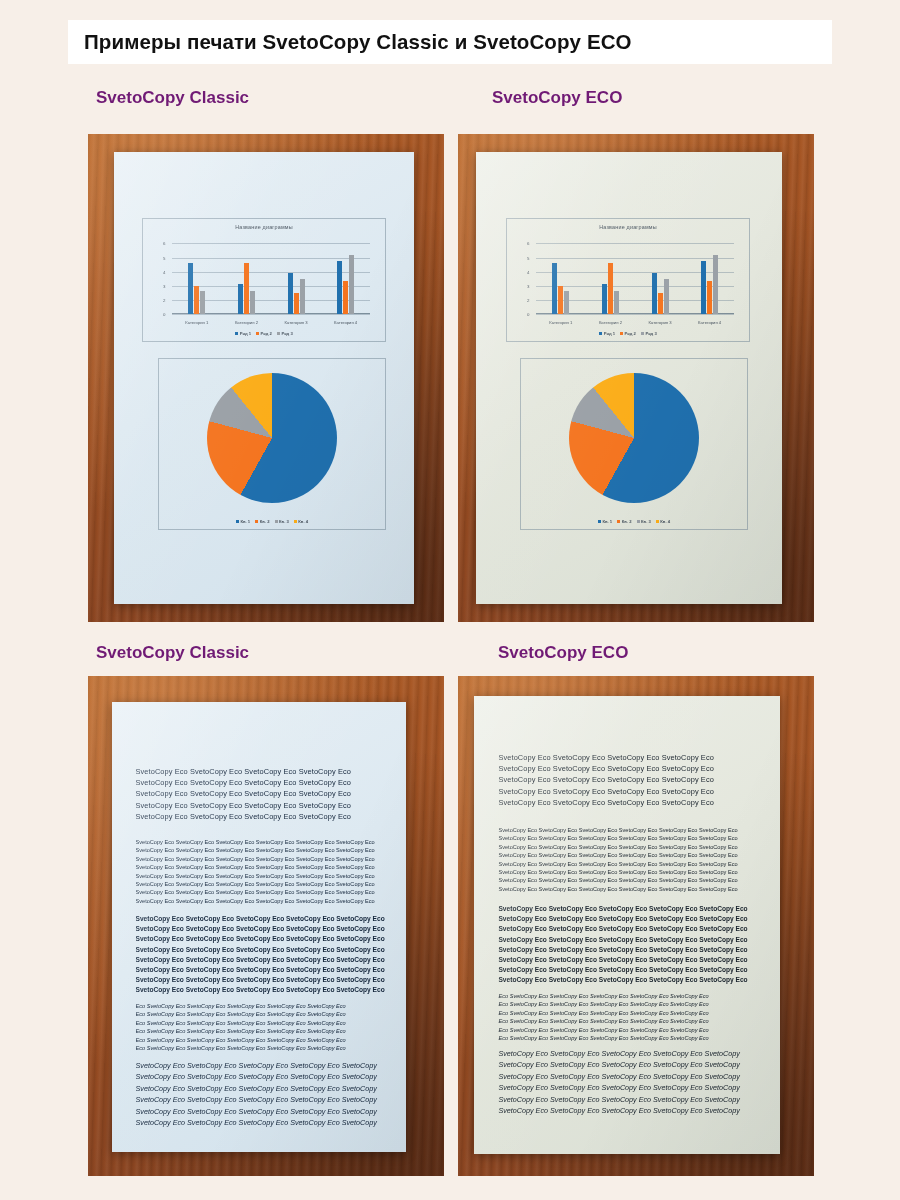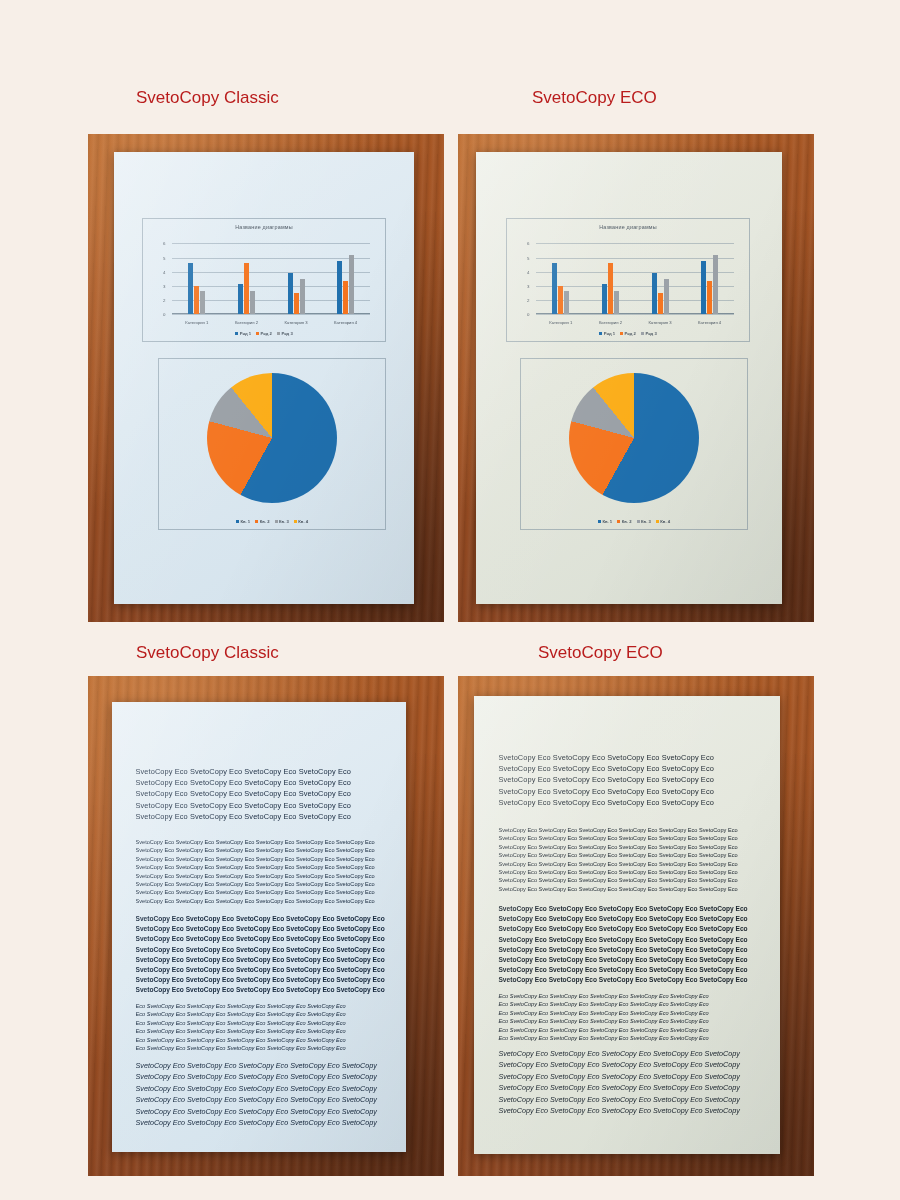--- a/index.html
+++ b/index.html
@@ -38,23 +38,22 @@
     font-weight: bold;
     letter-spacing: 0.1px;
     color: #111111;
     padding-left: 16px;
   }
 
   
   .caption {
     position: absolute;
     font-size: 17px;
-    font-weight: normal;
-    color: #b91c1c;
-    margin-left: 40px;
+    font-weight: bold;
+    color: #701a75;
   }
   .cap-1 { left: 96px;  top: 88px; }
   .cap-2 { left: 492px; top: 88px; }
   .cap-3 { left: 96px;  top: 643px; }
   .cap-4 { left: 498px; top: 643px; }
 
   
   .photo {
     position: absolute;
     overflow: hidden;
@@ -214,20 +213,23 @@
     inset: 0;
     pointer-events: none;
     background: linear-gradient(115deg, rgba(255,255,255,0.30) 0%, rgba(255,255,255,0.04) 35%, rgba(255,255,255,0.00) 60%, rgba(0,0,0,0.05) 100%);
   }
 </style>
 </head>
 <body>
 
 <div class="page">
 
+  <div class="header-band">
+    <div class="header-title">Примеры печати SvetoCopy Classic и SvetoCopy ECO</div>
+  </div>
 
   <div class="caption cap-1">SvetoCopy Classic</div>
   <div class="caption cap-2">SvetoCopy ECO</div>
   <div class="caption cap-3">SvetoCopy Classic</div>
   <div class="caption cap-4">SvetoCopy ECO</div>
 
   <div class="photo" style="left:88px; top:134px; width:356px; height:488px;">
     <div class="wood"></div>
     <div class="sheet classic" style="left:26px; top:18px; width:300px; height:452px;">
 

